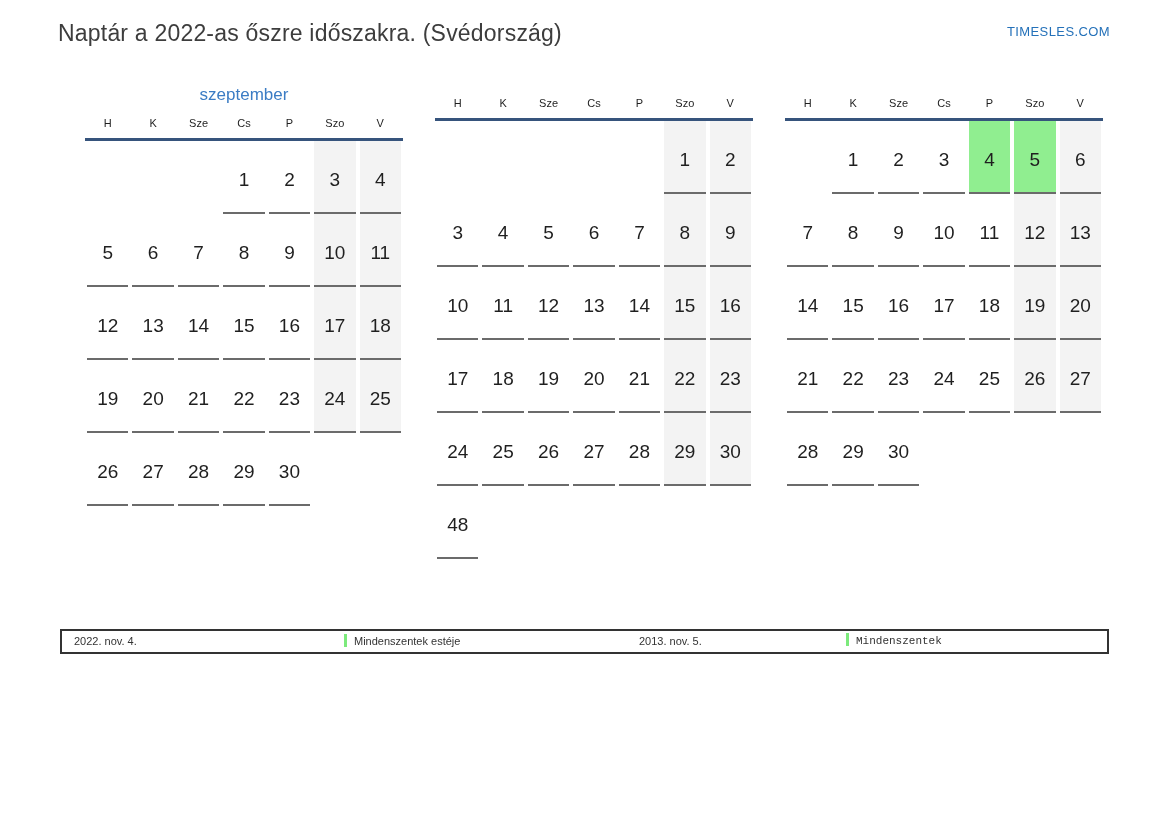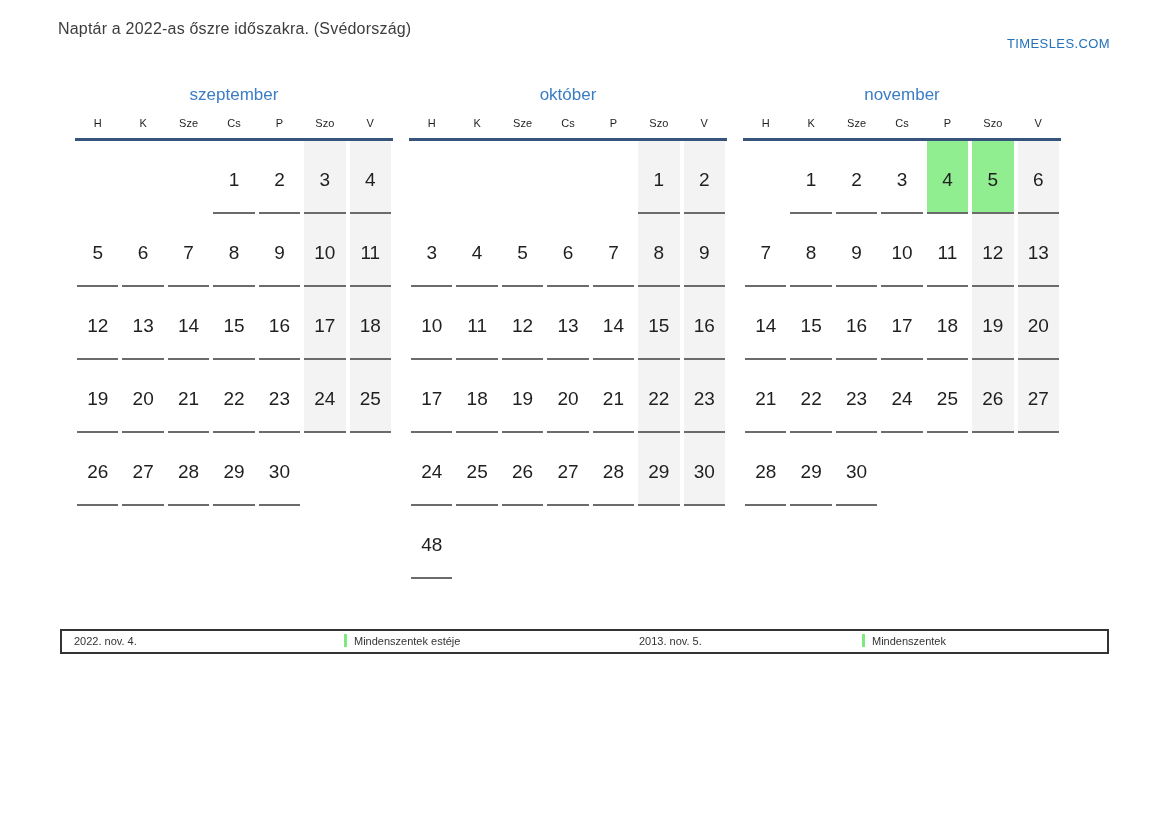--- a/index.html
+++ b/index.html
@@ -7,40 +7,40 @@
     width: 1169px; height: 827px;
     background: #ffffff;
     font-family: "Liberation Sans", sans-serif;
     overflow: hidden;
     position: relative;
   }
   
   .page-title {
     position: absolute;
     left: 58px; top: 20px;
-    font-size: 16px;
+    font-size: 23px;
     color: #3d3d3d;
     letter-spacing: 0.2px;
   }
   .site-link {
     position: absolute;
-    right: 59px; top: 36px;
+    right: 59px; top: 24px;
     font-size: 13px;
     color: var(--link-blue);
     text-decoration: none;
     letter-spacing: 0.4px;
     cursor: pointer;
   }
   
   .calendars {
     position: absolute;
-    left: 75px; top: 85px;
+    left: 85px; top: 85px;
     width: 1018px;
     display: flex;
-    gap: 16px;
+    gap: 32px;
   }
   .month { width: 318px; }
   .month-title {
     text-align: center;
     font-size: 17px;
     color: var(--accent-blue);
     height: 20px;
     line-height: 20px;
   }
   .weekday-row {
@@ -86,21 +86,21 @@
     position: absolute;
     top: 0; height: 21px;
     line-height: 21px;
     font-size: 11px;
     color: #333333;
     white-space: nowrap;
   }
   .legend-date-1 { left: 12px; }
   .legend-entry-1 { left: 282px; }
   .legend-date-2 { left: 577px; }
-  .legend-entry-2 { left: 800px; }
+  .legend-entry-2 { left: 784px; font-family: Liberation Mono, monospace; }
   .holiday-marker {
     display: inline-block;
     width: 3px; height: 13px;
     background: #7cea7c;
     margin-right: 7px;
     vertical-align: -2px;
   }
 </style>
 </head>
 <body>
@@ -152,21 +152,20 @@
         <div class="day-cell filled">26</div>
         <div class="day-cell filled">27</div>
         <div class="day-cell filled">28</div>
         <div class="day-cell filled">29</div>
         <div class="day-cell filled">30</div>
         <div class="day-cell"></div>
         <div class="day-cell"></div>
       </div>
     </div>
     <div class="month">
-      <div class="month-title">október</div>
       <div class="weekday-row">
         <div class="weekday">H</div>
         <div class="weekday">K</div>
         <div class="weekday">Sze</div>
         <div class="weekday">Cs</div>
         <div class="weekday">P</div>
         <div class="weekday">Szo</div>
         <div class="weekday">V</div>
       </div>
       <div class="days-grid">
@@ -208,21 +207,20 @@
         <div class="day-cell filled">48</div>
         <div class="day-cell"></div>
         <div class="day-cell"></div>
         <div class="day-cell"></div>
         <div class="day-cell"></div>
         <div class="day-cell"></div>
         <div class="day-cell"></div>
       </div>
     </div>
     <div class="month">
-      <div class="month-title">november</div>
       <div class="weekday-row">
         <div class="weekday">H</div>
         <div class="weekday">K</div>
         <div class="weekday">Sze</div>
         <div class="weekday">Cs</div>
         <div class="weekday">P</div>
         <div class="weekday">Szo</div>
         <div class="weekday">V</div>
       </div>
       <div class="days-grid">

